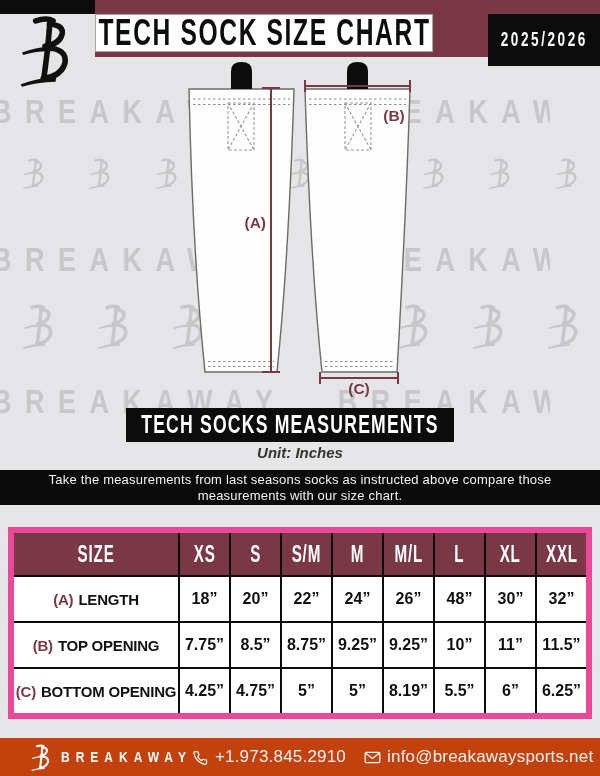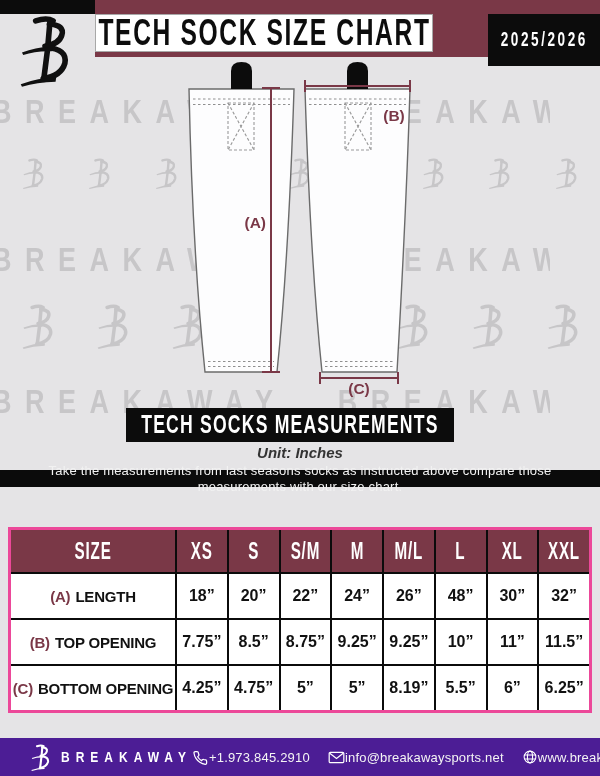--- a/index.html
+++ b/index.html
@@ -29,42 +29,42 @@
           color:var(--watermark,#c7c6c8);}
   .sock-svg{position:absolute;left:0;top:0;z-index:2;}
 
   
   .banner{position:absolute;left:126px;top:408px;width:328px;height:34px;background:var(--black,#0c0c0c);
           border-radius:0;display:flex;align-items:center;justify-content:center;z-index:3;}
   .banner .cond{font-size:22px;font-weight:bold;color:#fff;letter-spacing:1.5px;white-space:nowrap;
                 display:inline-block;transform:scale(.8,1.2);}
   .unit-note{position:absolute;left:0;top:444px;width:600px;text-align:center;font-size:15px;font-weight:600;
              font-style:italic;color:#333;z-index:3;}
-  .instruction{position:absolute;left:0;top:470px;width:600px;height:17px;background:#0b0b0b;z-index:3;
+  .instruction{position:absolute;left:0;top:470px;width:600px;height:35px;background:#0b0b0b;z-index:3;
                display:flex;align-items:center;justify-content:center;}
   .instruction div{width:520px;text-align:center;color:#f2f2f2;font-size:13px;line-height:16px;letter-spacing:.2px;}
 
   
-  .size-table{position:absolute;left:8px;top:527px;width:584px;background:#0b0b0b;border:3px solid #ec4899;
+  .size-table{position:absolute;left:8px;top:527px;width:584px;background:#0b0b0b;border:6px solid #ec4899;
               display:grid;grid-template-columns:164px repeat(8,1fr);grid-auto-rows:auto;gap:2px;z-index:3;}
   .size-table .th{background:var(--maroon,#7a3847);height:42px;display:flex;align-items:center;justify-content:center;}
   .size-table .th .cond{color:#fff;font-weight:bold;font-size:19px;letter-spacing:1px;white-space:nowrap;
                         display:inline-block;transform:scale(.8,1.25);}
   .size-table .td{background:#fff;height:44px;display:flex;align-items:center;justify-content:center;
                   font-weight:bold;font-size:16px;color:#111;}
   .size-table .td.lbl{font-size:15px;letter-spacing:-.2px;white-space:nowrap;}
   .size-table .td.lbl .pfx{color:var(--maroon,#7a3847);margin-right:5px;font-weight:bold;}
 
   
-  .footer{position:absolute;left:0;top:738px;width:600px;height:38px;background:#4c1d95;
+  .footer{position:absolute;left:0;top:738px;width:600px;height:38px;background:#c2410c;
           display:flex;align-items:center;padding:0 14px 0 30px;color:#fff;z-index:3;}
   .footer .brand-group{display:flex;align-items:center;gap:10px;}
   .footer .brand-name{font-size:12px;font-weight:bold;letter-spacing:6px;display:inline-block;transform:scaleY(1.15);}
   .footer .contacts{margin-left:auto;display:flex;align-items:center;gap:18px;}
-  .footer .c-item{display:flex;align-items:center;font-size:13px;letter-spacing:.2px;color:#f4f4f4;}
+  .footer .c-item{display:flex;align-items:center;gap:6px;font-size:17px;letter-spacing:.2px;color:#f4f4f4;}
   .ico{display:inline-block;}
   .hidden-defs{position:absolute;width:0;height:0;overflow:hidden;}
 </style>
 </head>
 <body>
 
 <svg class="hidden-defs" aria-hidden="true">
   <defs>
     <symbol id="bwlogo" viewBox="0 0 90 115">
       <g fill="none" stroke="currentColor" stroke-width="9" stroke-linecap="round">

